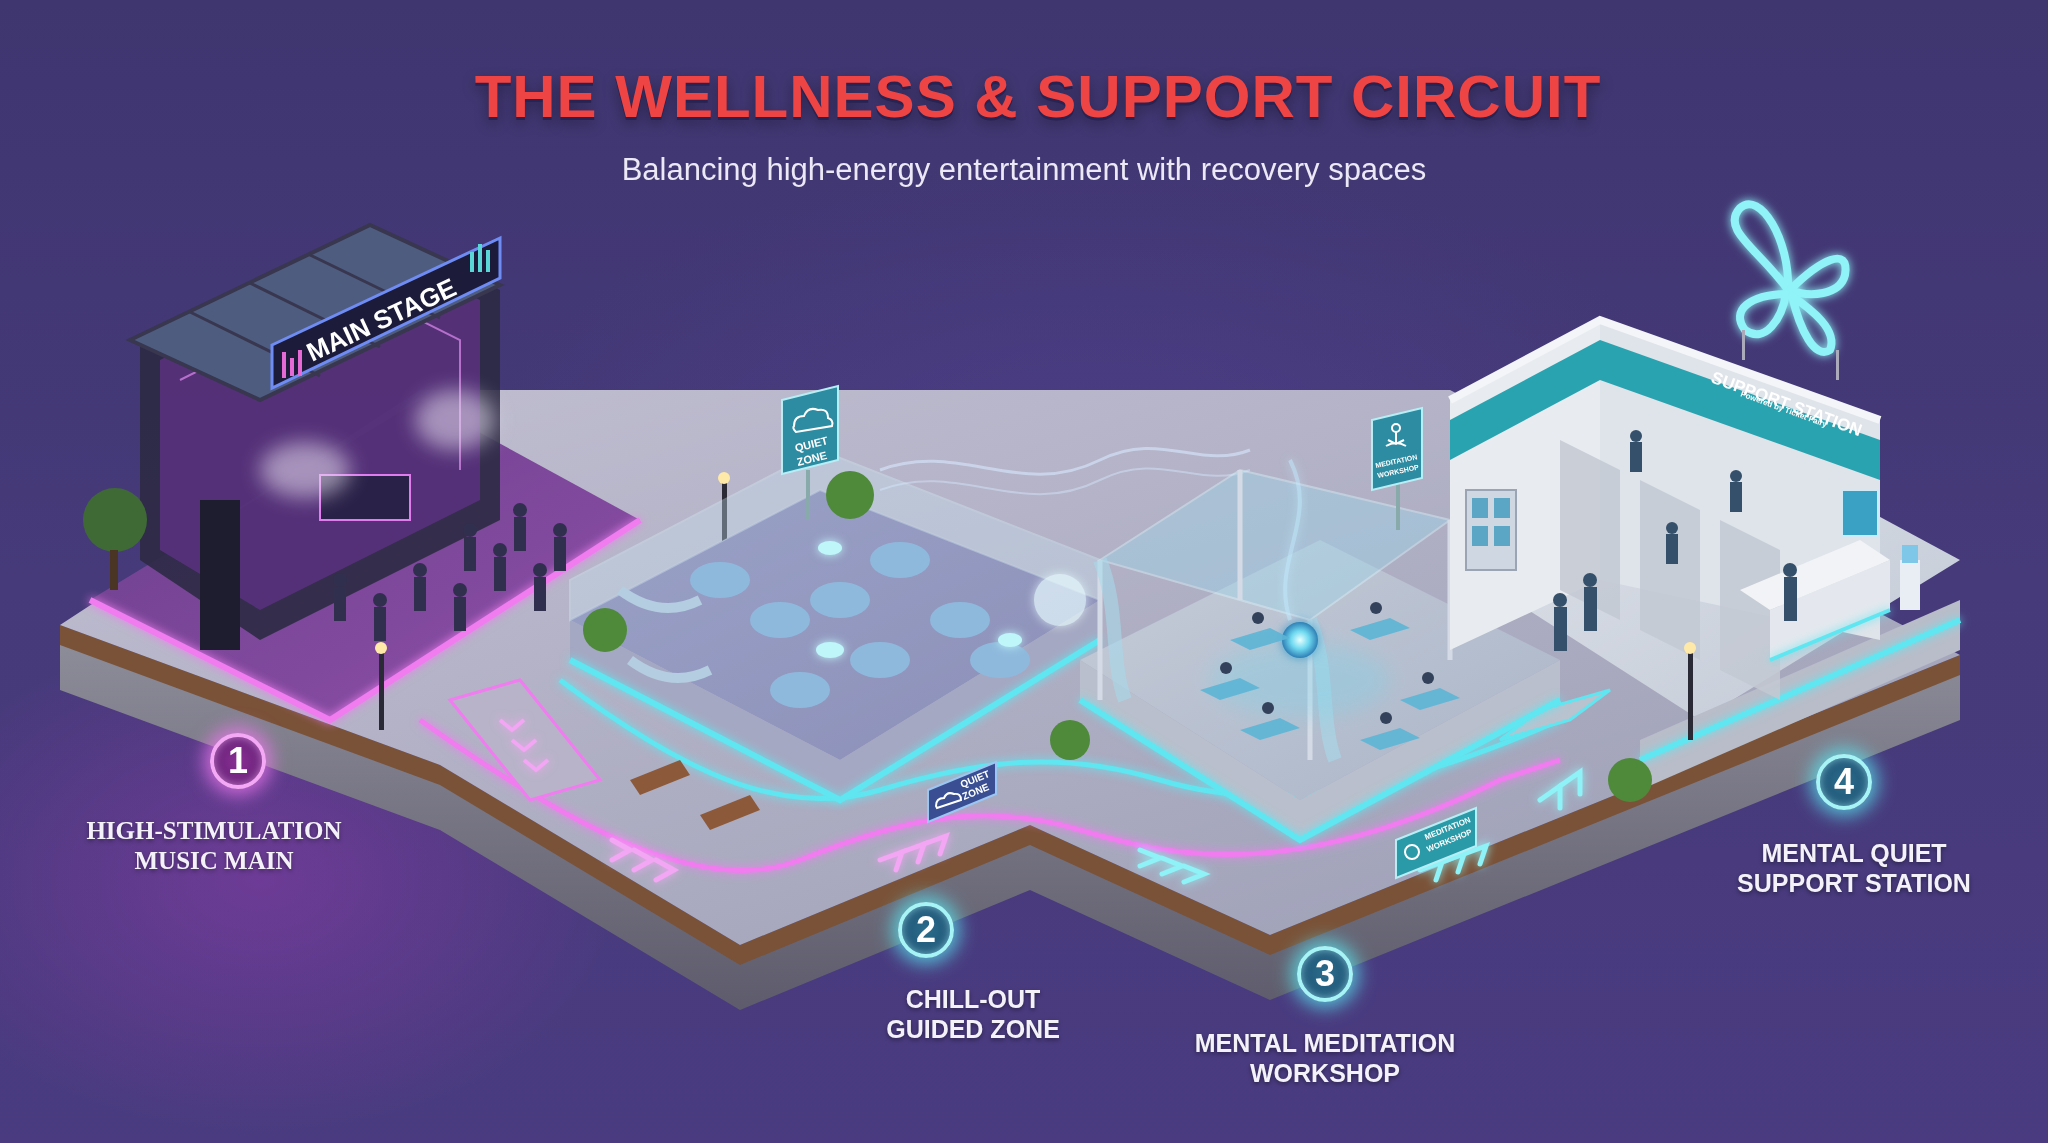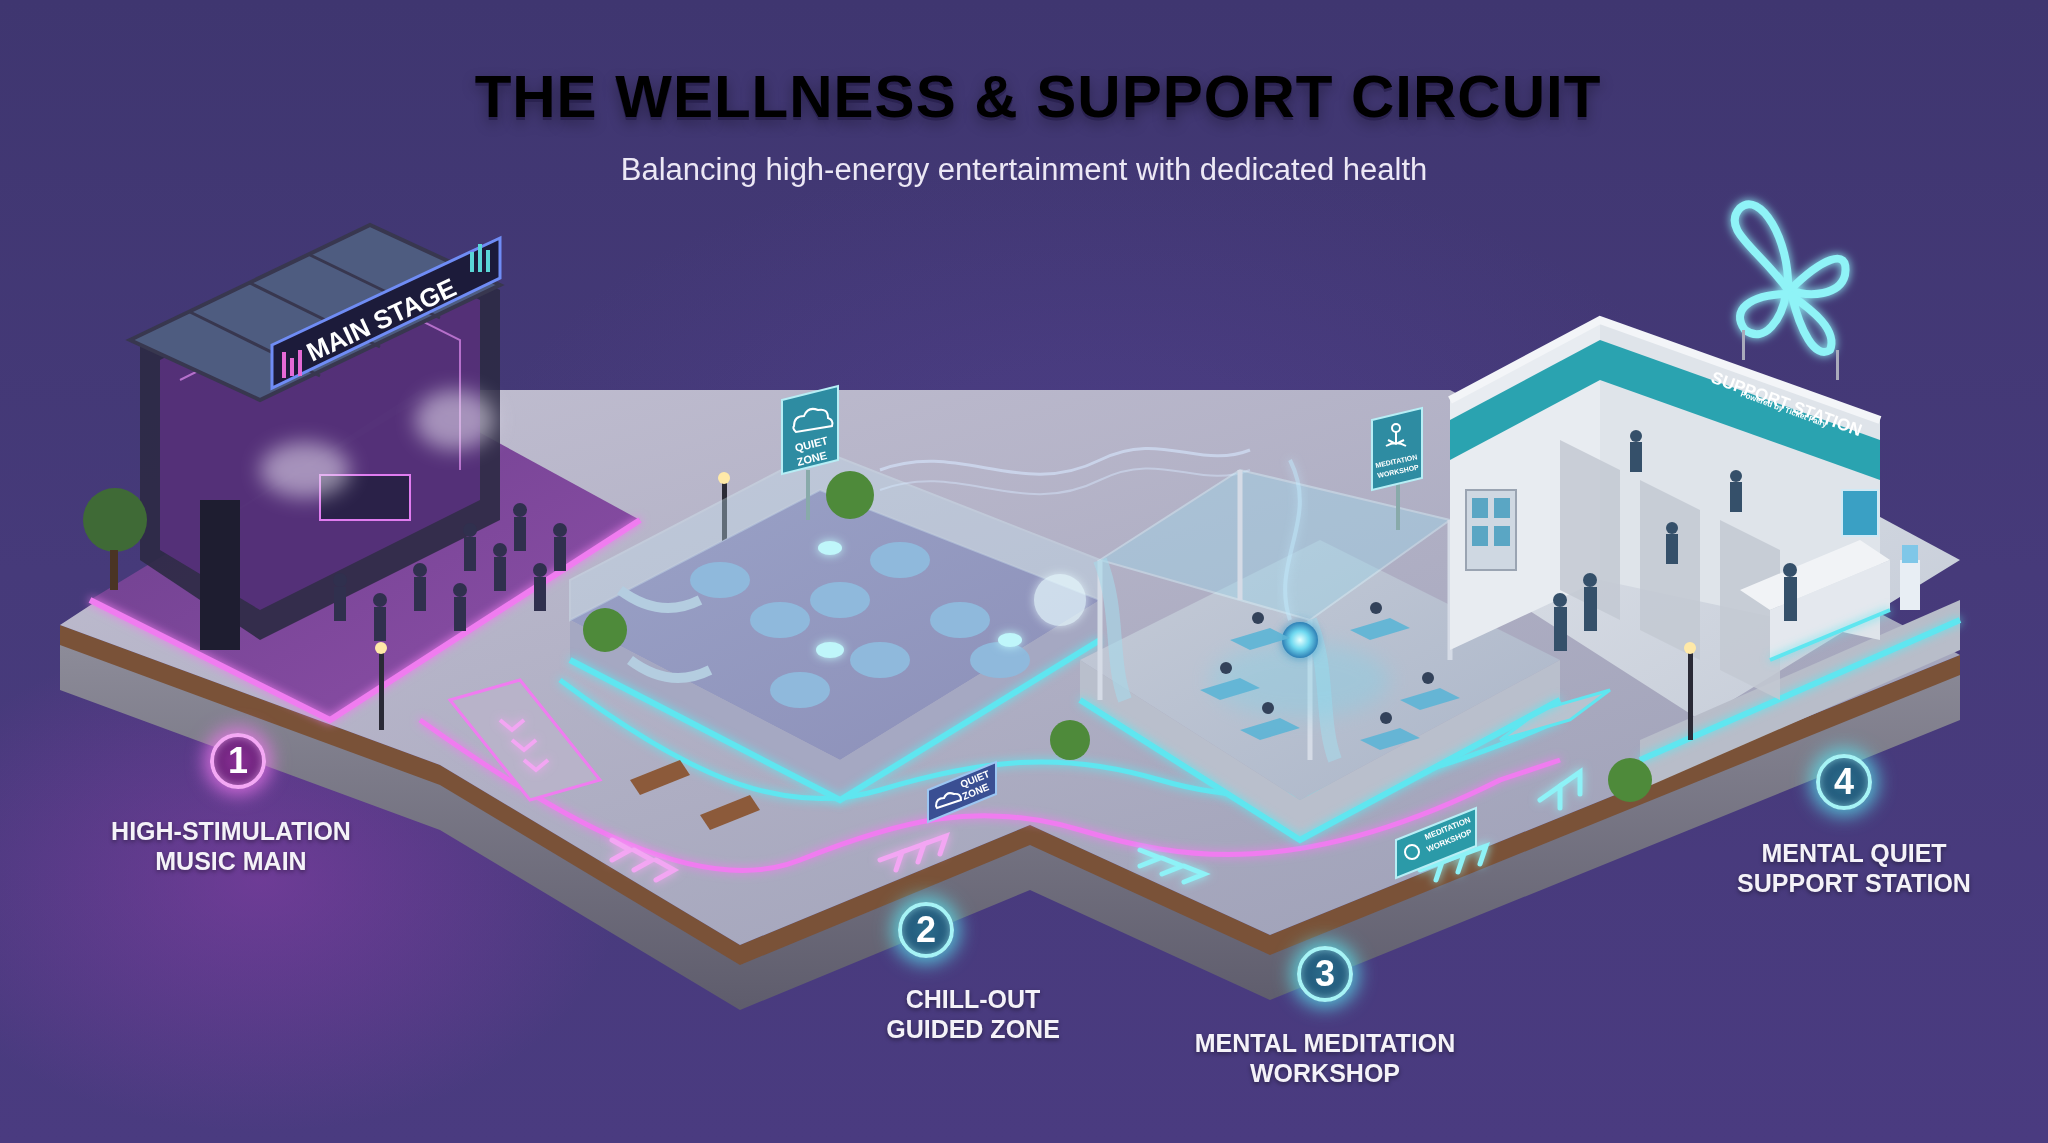--- a/index.html
+++ b/index.html
@@ -10,21 +10,21 @@
     background:
       radial-gradient(ellipse 520px 360px at 260px 880px, rgba(140,60,170,0.55), rgba(0,0,0,0) 70%),
       radial-gradient(ellipse 900px 500px at 1100px 500px, rgba(90,70,160,0.35), rgba(0,0,0,0) 70%),
       linear-gradient(180deg, #3f3670 0%, #463a7a 50%, #4a3b80 100%);
     color: #fff;
   }
   .header { position: absolute; left: 0; top: 62px; width: 2048px; text-align: center; }
   .title {
     font-family: "Liberation Sans", sans-serif;
     font-weight: 700; font-size: 60px; letter-spacing: 1px;
-    color: #000000;
+    color: #ef4444;
     text-shadow: 0 3px 0 #2a2250, 0 6px 14px rgba(0,0,0,0.35);
     padding-left: 28px;
   }
   .subtitle {
     margin-top: 18px;
     font-family: "Liberation Sans", sans-serif;
     font-size: 31px; line-height: 42px;
     color: #ece8f5;
   }
   .scene { position: absolute; left: 0; top: 0; width: 2048px; height: 1143px; }
@@ -54,21 +54,21 @@
   .sign-text {
     font-family: "Liberation Sans", sans-serif; font-weight: 700; fill: #ffffff;
   }
 </style>
 </head>
 <body>
 
 <div class="header">
   <div class="title">THE WELLNESS &amp; SUPPORT CIRCUIT</div>
   <div class="subtitle">
-    <div>Balancing high-energy entertainment with dedicated health</div>
+    <div>Balancing high-energy entertainment with recovery spaces</div>
   </div>
 </div>
 
 <svg class="scene" viewBox="0 0 2048 1143" xmlns="http://www.w3.org/2000/svg">
   <defs>
     <linearGradient id="slabTop" x1="0" y1="0" x2="1" y2="1">
       <stop offset="0" stop-color="#c9c6d6"></stop>
       <stop offset="1" stop-color="#9fa3b8"></stop>
     </linearGradient>
     <linearGradient id="slabSide" x1="0" y1="0" x2="0" y2="1">
@@ -378,21 +378,21 @@
         <rect x="1688" y="650" width="5" height="90"></rect>
         <circle cx="1690" cy="648" r="6" fill="#ffe9a8"></circle>
       </g>
     <circle cx="1630" cy="780" r="22" fill="#4e8a3a"></circle>
   </g>
 </svg>
 
 <div class="marker pink" style="left:210px; top:733px;">
   <span>1</span>
 </div>
-<div class="label" style="left:96px; top:816px; width:270px;">
+<div class="label" style="left:79px; top:816px; width:270px;font-family:Liberation Serif, serif;">
   <div>HIGH-STIMULATION</div>
   <div>MUSIC MAIN</div>
 </div>
 
 <div class="marker cyan" style="left:898px; top:902px;">
   <span>2</span>
 </div>
 <div class="label" style="left:868px; top:984px; width:210px;">
   <div>CHILL-OUT</div>
   <div>GUIDED ZONE</div>

